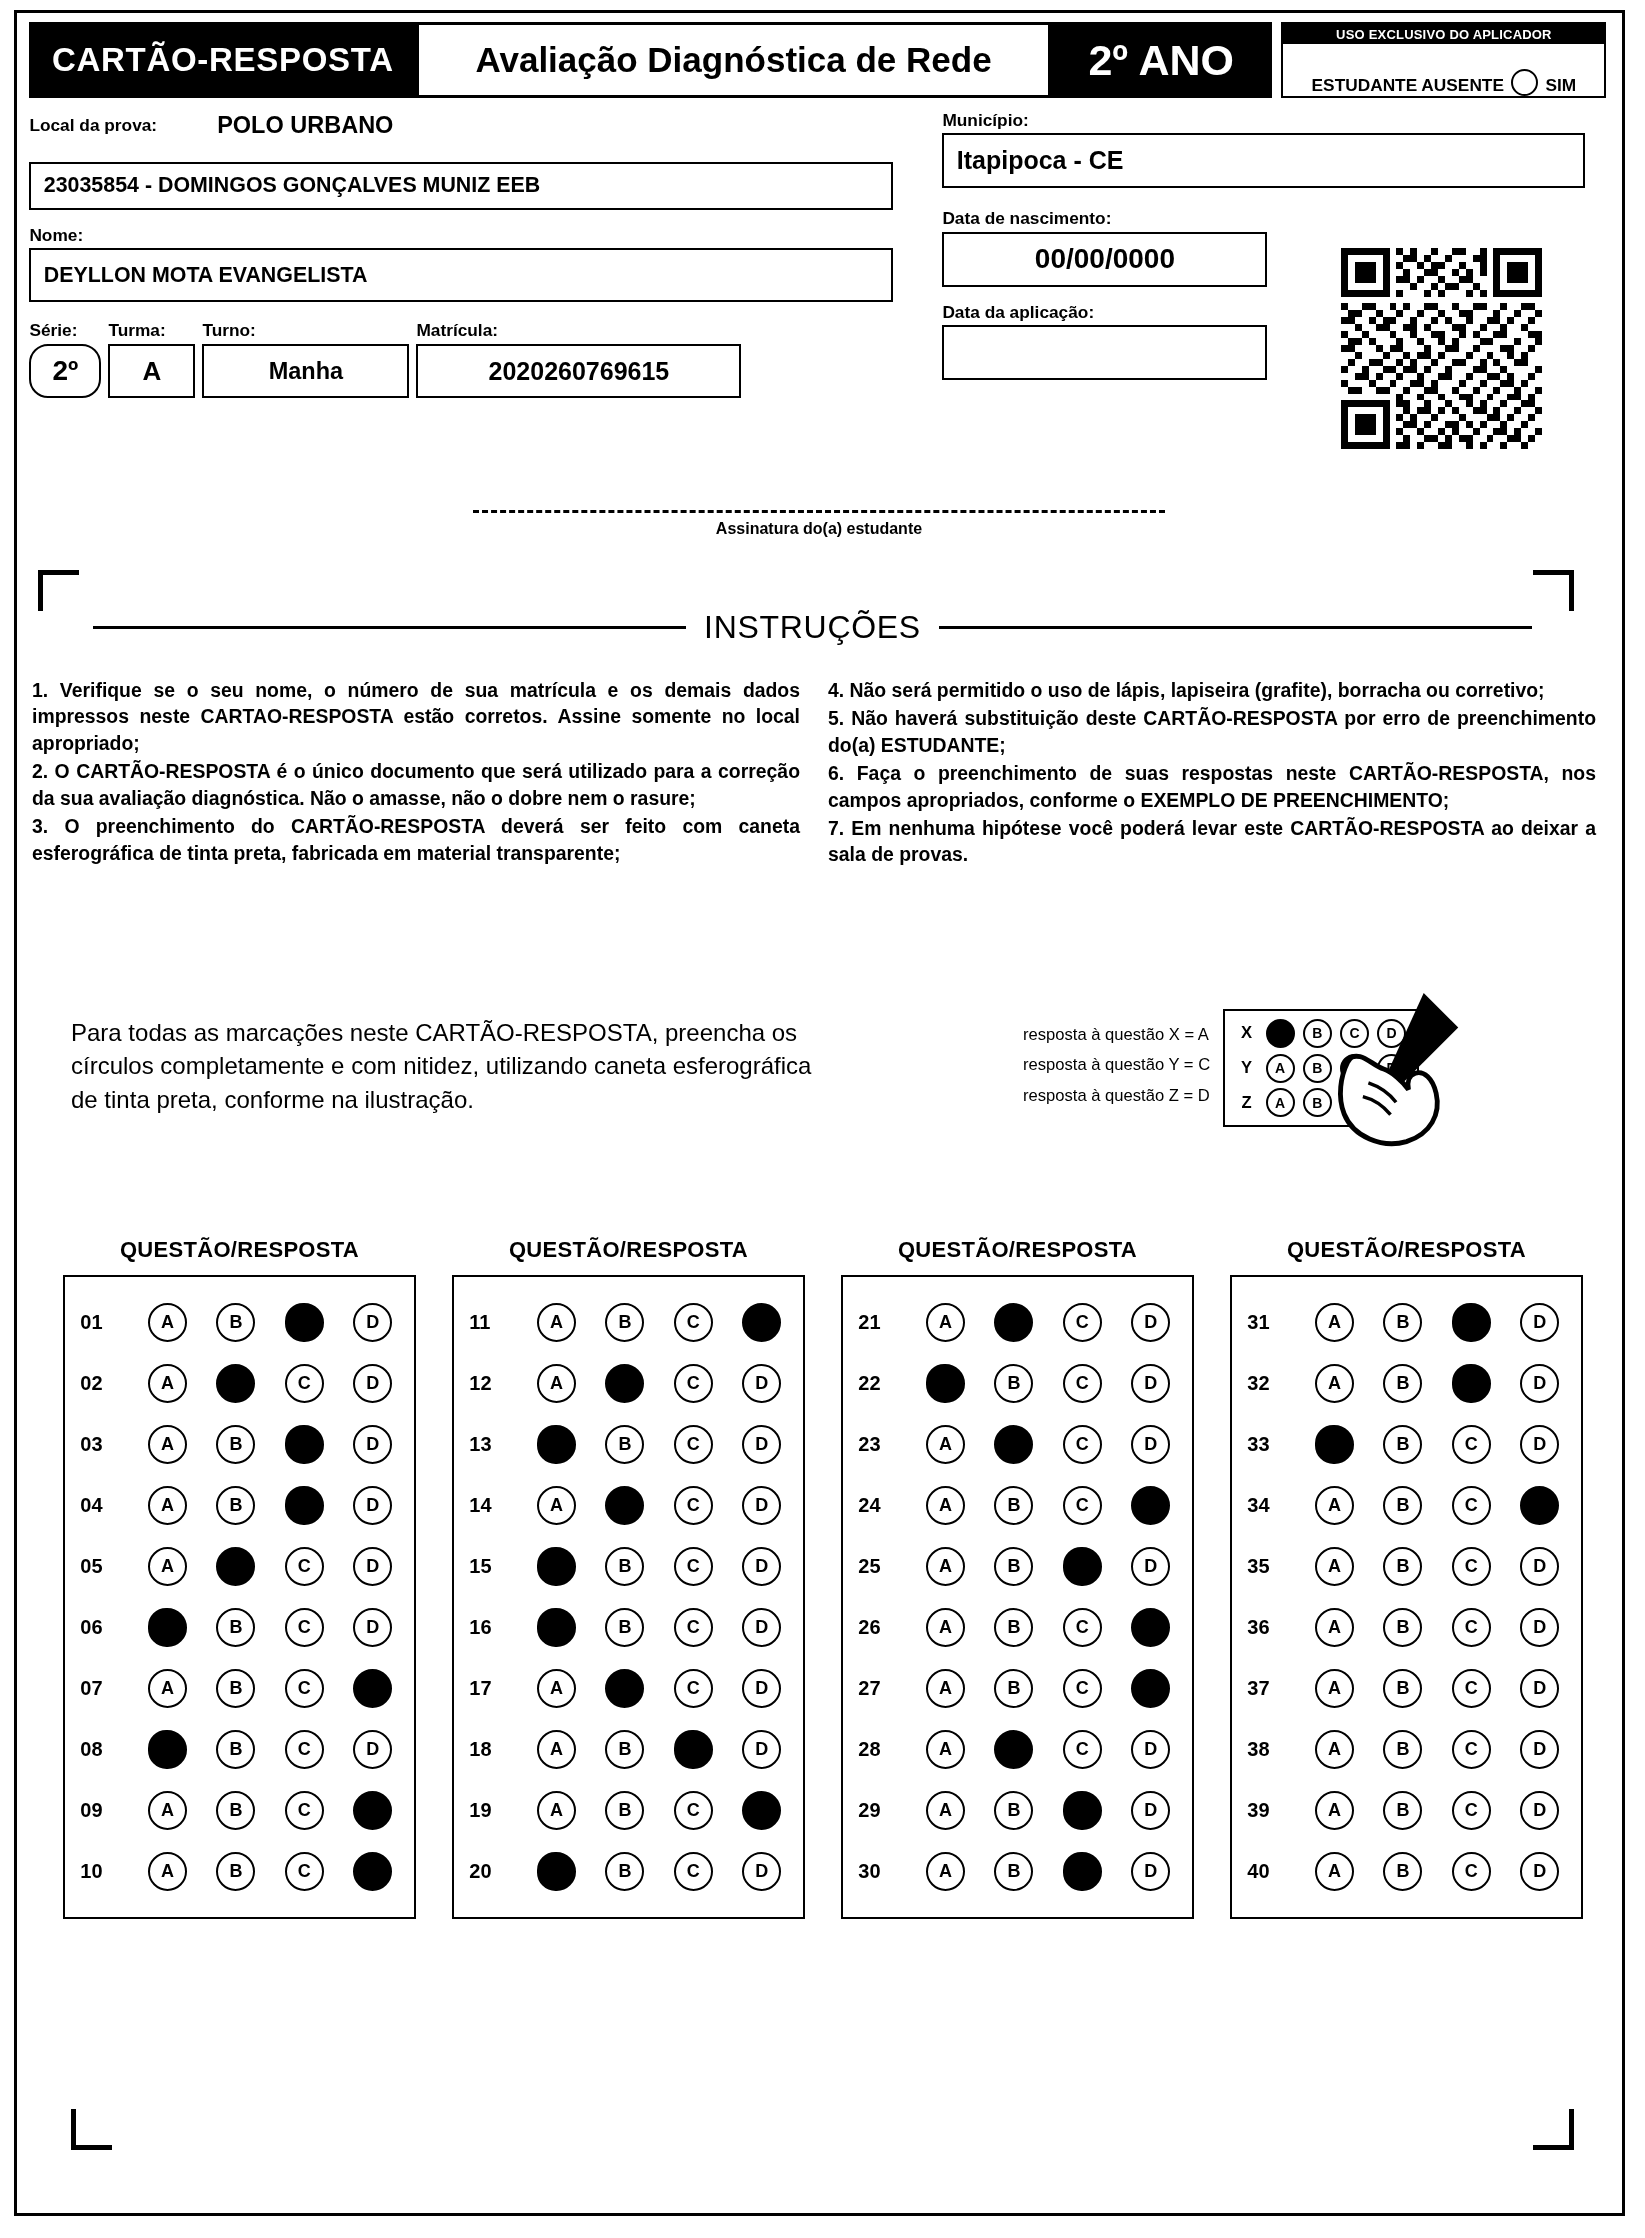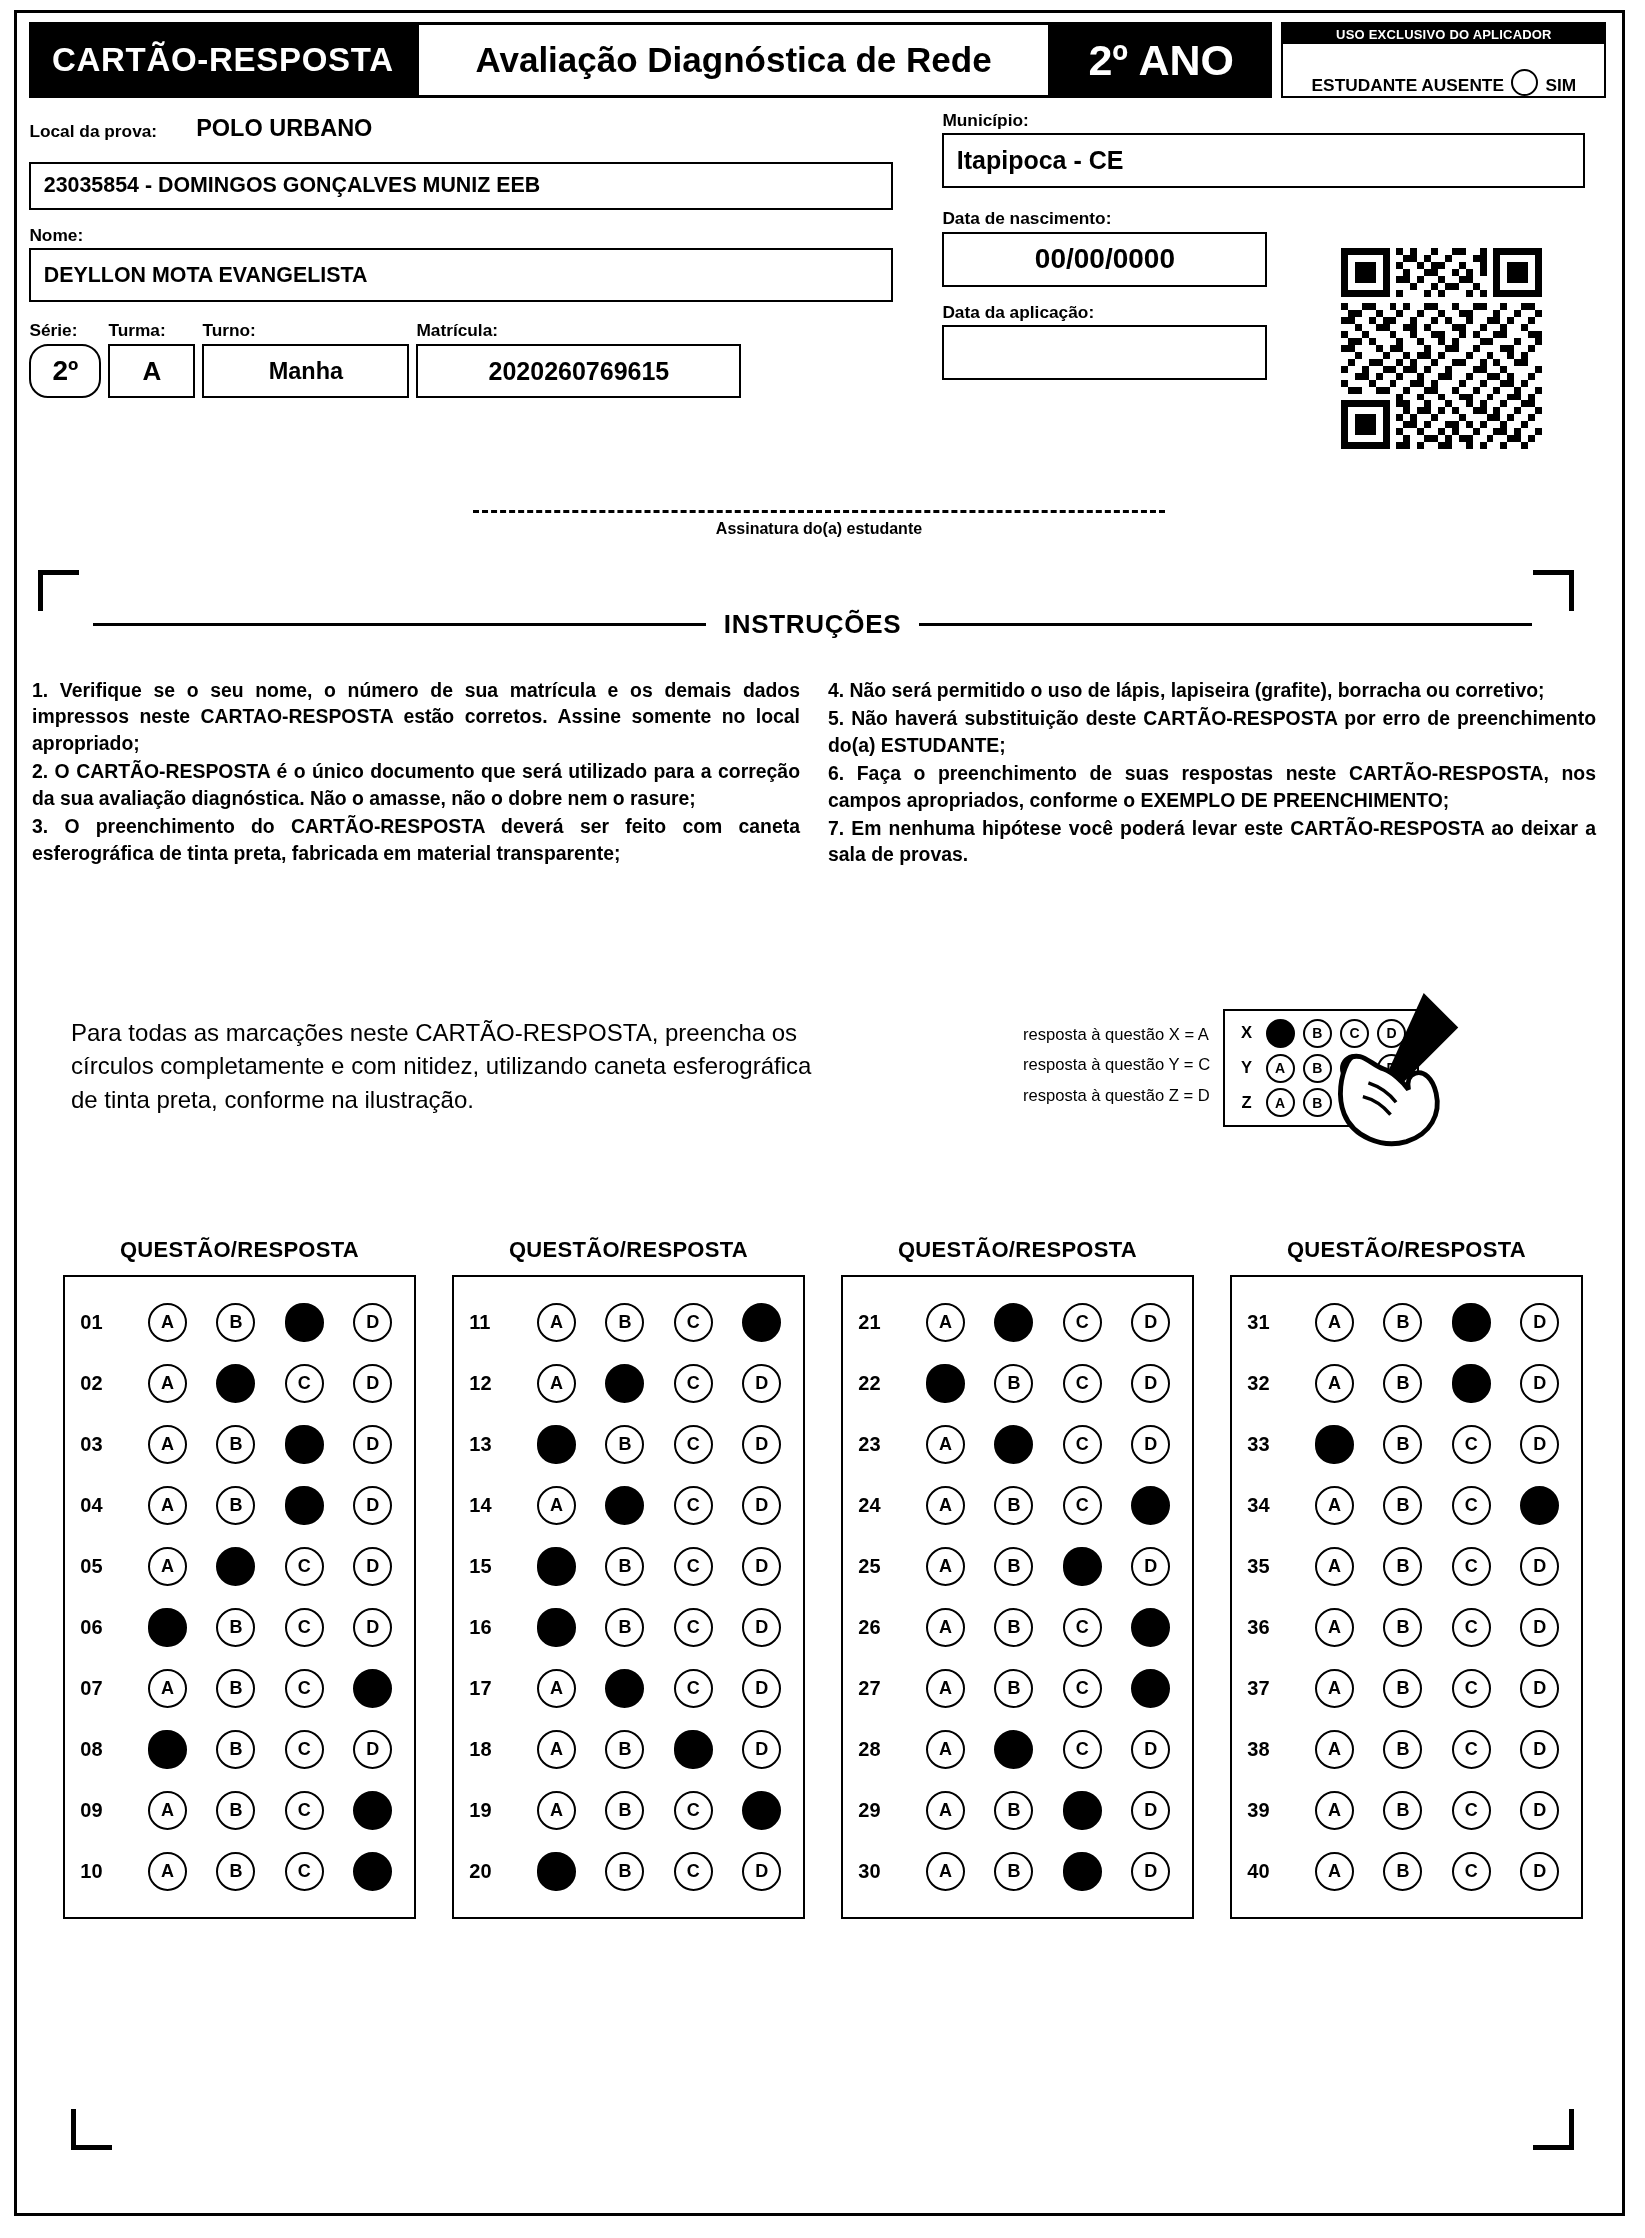--- a/index.html
+++ b/index.html
@@ -119,22 +119,22 @@
     align-items: center;
     padding: 0 12.4px;
     font-size: 21.4px;
     font-weight: bold;
     background: #fff;
   }
 
   .polo-row {
     height: 32px;
     display: flex;
-    align-items: flex-end;
-    gap: 39px;
+    align-items: center;
+    gap: 60px;
   }
   .localprova-lbl { font-size: 17.3px; font-weight: bold; }
   .polo-urbano { font-size: 23.5px; font-weight: bold; }
 
   .school-fld { height: 48px; width: 864px; margin-top: 20px; }
 
   .nome-lbl { margin-top: 15px; }
   .nome-fld { height: 54px; width: 864px; }
 
   .meta-row {
@@ -200,22 +200,22 @@
     display: flex;
     align-items: center;
     gap: 18px;
   }
   .instr-head .rule {
     flex: 1;
     height: 0;
     border-top: 3.5px solid #000;
   }
   .instr-title {
-    font-size: 26px;
-    font-weight: bold;
+    font-size: 32px;
+    font-weight: normal;
     letter-spacing: 0.7px;
   }
 
   .instr-cols {
     position: absolute;
     left: 15px; top: 664px;
     width: 1570px;
     display: flex;
     gap: 28px;
   }

